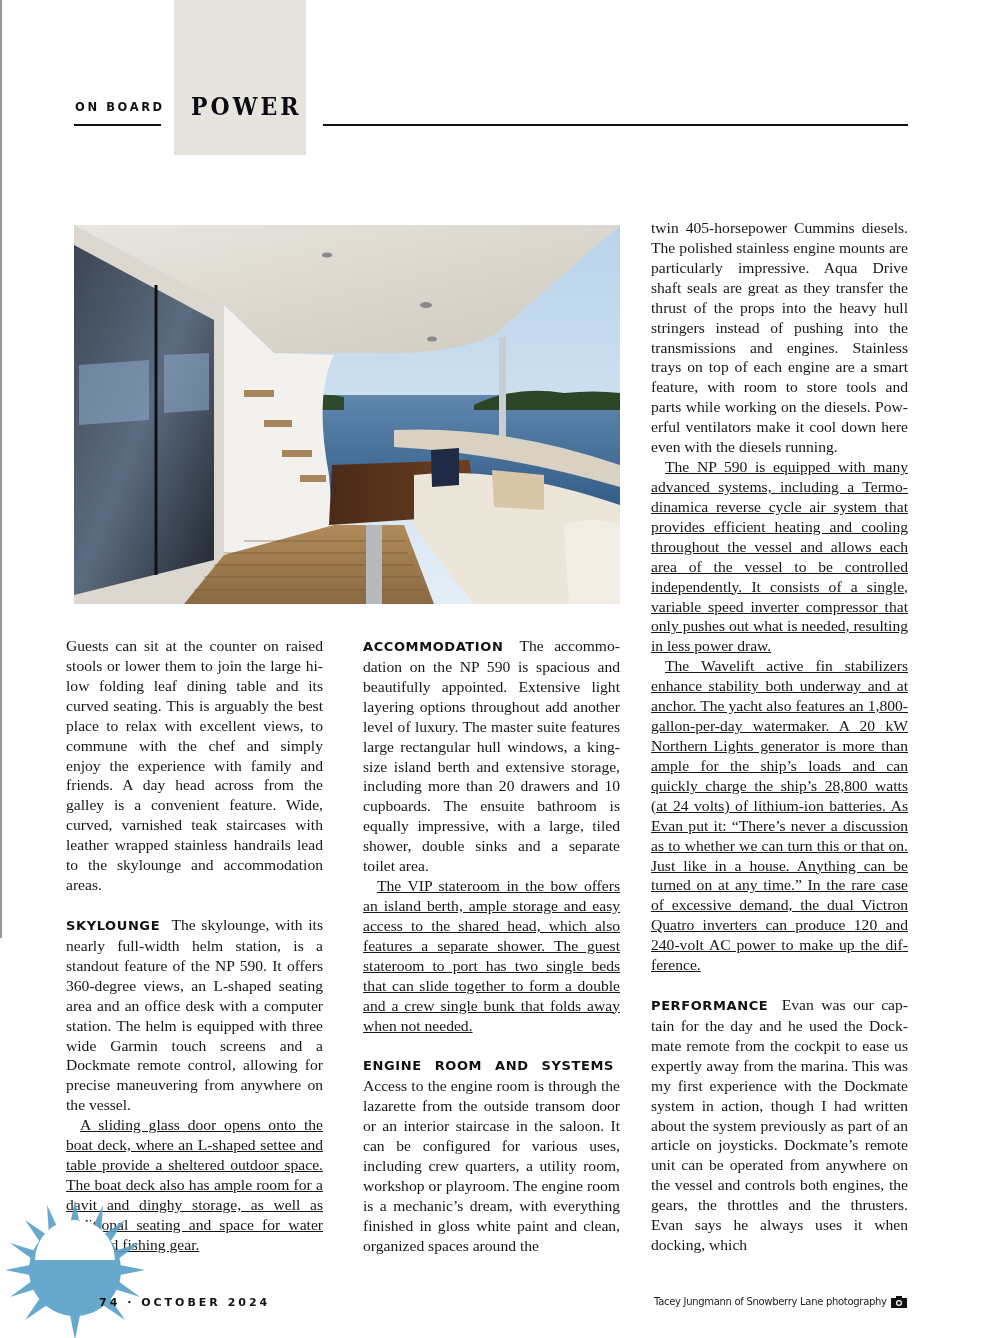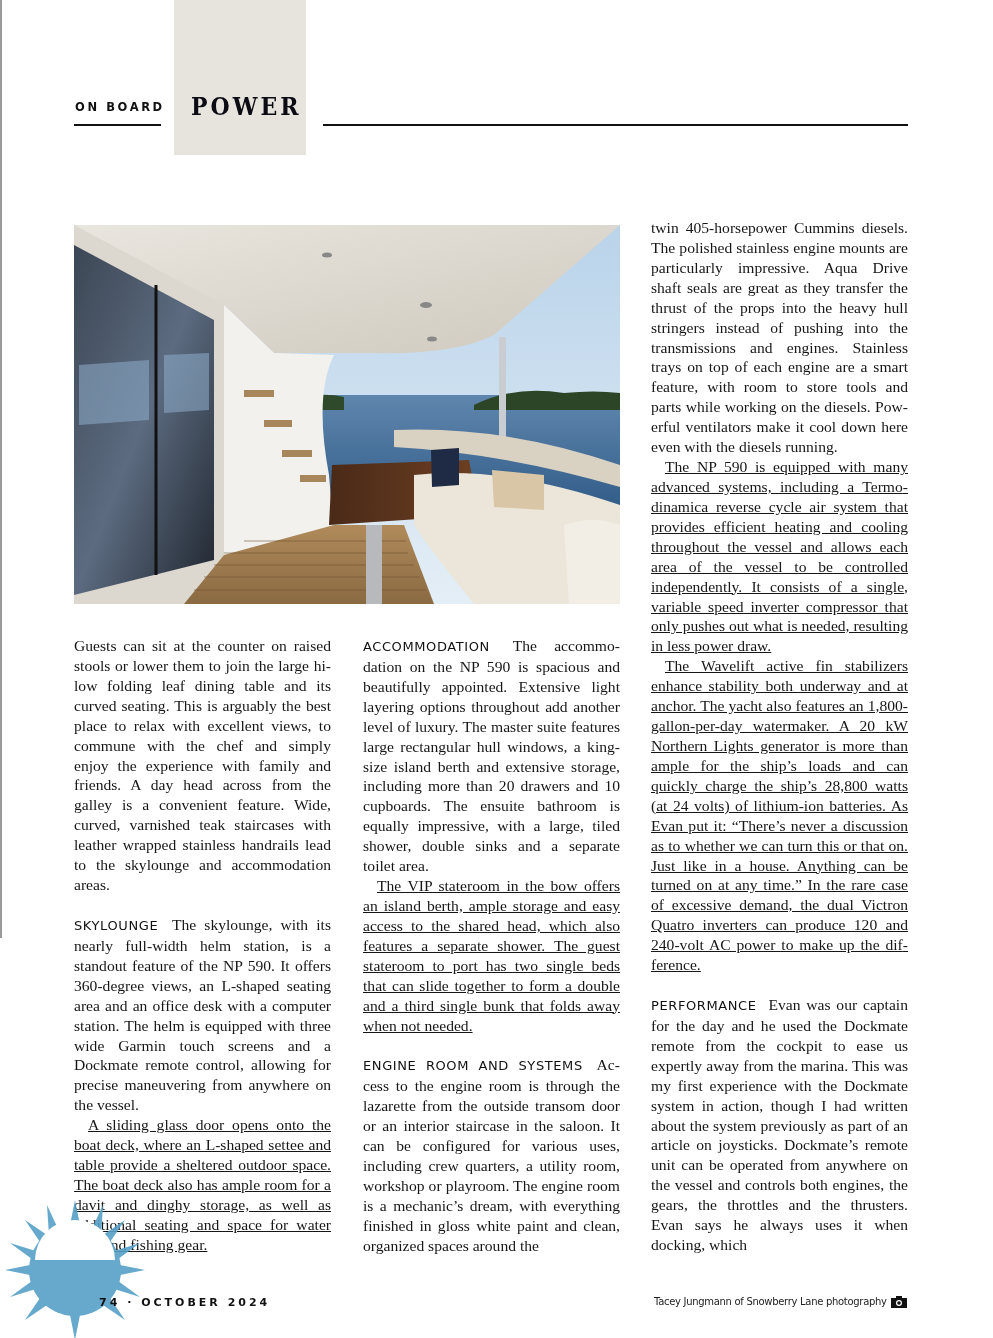--- a/index.html
+++ b/index.html
@@ -15,22 +15,22 @@
 
   
   .photo { position: absolute; left: 72px; top: 225px; width: 546px; height: 379px; overflow: hidden; background: #cfd6dc; }
   .photo svg { display: block; }
 
   
   .col { position: absolute; font-family: "Liberation Serif", serif; font-size: 15.6px; line-height: 19.92px; color: #161616; text-align: justify; hyphens: manual; }
   .col p { margin: 0; text-indent: 0; }
   .col p.indent { text-indent: 14px; text-decoration: underline; }
   .col .gap { height: 20px; }
-  .col .head { font-family: "DejaVu Sans", sans-serif; font-weight: normal; font-size: 13px; letter-spacing: 0.6px; color: #111; margin-right: 6px; }
-  .col1 { left: 72px; top: 636px; width: 257px; }
+  .col .head { font-family: "DejaVu Sans", sans-serif; font-weight: bold; font-size: 13px; letter-spacing: 0.6px; color: #111; margin-right: 6px; }
+  .col1 { left: 64px; top: 636px; width: 257px; }
   .col2 { left: 361px; top: 636px; width: 257px; }
   .col3 { left: 649px; top: 218px; width: 257px; }
 
   
   .folio { position: absolute; left: 73px; top: 1296px; font-family: "DejaVu Sans", sans-serif; font-weight: bold; font-size: 11px; letter-spacing: 3px; color: #111; white-space: nowrap; margin-left: 24px; }
   .credit { position: absolute; left: 652px; top: 1296px; font-family: "DejaVu Sans", sans-serif; font-size: 10px; color: #222; white-space: nowrap; letter-spacing: -0.3px; }
   .camera { position: absolute; left: 889px; top: 1296px; width: 16px; height: 12px; }
 
   
   .watermark { position: absolute; left: 0; top: 1175px; width: 993px; height: 163px; pointer-events: none; }
@@ -124,21 +124,21 @@
 
   <div class="col col1">
     <p>Guests can sit at the counter on raised stools or lower them to join the large hi-low folding leaf dining table and its curved seating. This is arguably the best place to relax with excellent views, to commune with the chef and simply enjoy the experience with family and friends. A day head across from the galley is a convenient feature. Wide, curved, varnished teak staircases with leather wrapped stainless handrails lead to the skylounge and accommo­dation areas.</p>
     <div class="gap"></div>
     <p><span class="head">SKYLOUNGE</span> <span>The skylounge, with its nearly full-width helm station, is a standout feature of the NP 590. It offers 360-degree views, an L-shaped seating area and an office desk with a computer station. The helm is equipped with three wide Garmin touch screens and a Dockmate remote control, allowing for precise maneu­vering from anywhere on the vessel.</span></p>
     <p class="indent">A sliding glass door opens onto the boat deck, where an L-shaped settee and table provide a sheltered outdoor space. The boat deck also has ample room for a davit and dinghy storage, as well as additional seating and space for water toys and fishing gear.</p>
   </div>
 
   <div class="col col2">
     <p><span class="head">ACCOMMODATION</span> <span>The accommo­dation on the NP 590 is spacious and beautifully appointed. Extensive light layering options throughout add an­other level of luxury. The master suite features large rectangular hull windows, a king-size island berth and extensive storage, including more than 20 draw­ers and 10 cupboards. The ensuite bath­room is equally impressive, with a large, tiled shower, double sinks and a sepa­rate toilet area.</span></p>
-    <p class="indent">The VIP stateroom in the bow offers an island berth, ample storage and easy access to the shared head, which also features a separate shower. The guest stateroom to port has two single beds that can slide together to form a double and a third single bunk that folds away when not needed.</p>
+    <p class="indent">The VIP stateroom in the bow offers an island berth, ample storage and easy access to the shared head, which also features a separate shower. The guest stateroom to port has two single beds that can slide together to form a double and a crew single bunk that folds away when not needed.</p>
     <div class="gap"></div>
     <p><span class="head">ENGINE ROOM AND SYSTEMS</span> <span>Ac­cess to the engine room is through the lazarette from the outside transom door or an interior staircase in the sa­loon. It can be configured for various uses, including crew quarters, a utility room, workshop or playroom. The en­gine room is a mechanic’s dream, with everything finished in gloss white paint and clean, organized spaces around the</span></p>
   </div>
 
   <div class="col col3">
     <p>twin 405-horsepower Cummins diesels. The polished stainless engine mounts are particularly impressive. Aqua Drive shaft seals are great as they transfer the thrust of the props into the heavy hull stringers instead of pushing into the transmissions and engines. Stainless trays on top of each engine are a smart feature, with room to store tools and parts while working on the diesels. Pow­erful ventilators make it cool down here even with the diesels running.</p>
     <p class="indent">The NP 590 is equipped with many advanced systems, including a Termo­dinamica reverse cycle air system that provides efficient heating and cool­ing throughout the vessel and allows each area of the vessel to be controlled independently. It consists of a single, variable speed inverter compressor that only pushes out what is needed, result­ing in less power draw.</p>
     <p class="indent">The Wavelift active fin stabilizers enhance stability both underway and at anchor. The yacht also features an 1,800-gallon-per-day watermaker. A 20 kW Northern Lights generator is more than ample for the ship’s loads and can quickly charge the ship’s 28,800 watts (at 24 volts) of lithium-ion batteries. As Evan put it: “There’s never a discussion as to whether we can turn this or that on. Just like in a house. Anything can be turned on at any time.” In the rare case of excessive demand, the dual Victron Quatro inverters can produce 120 and 240-volt AC power to make up the dif­ference.</p>
     <div class="gap"></div>
     <p><span class="head">PERFORMANCE</span> <span>Evan was our cap­tain for the day and he used the Dock­mate remote from the cockpit to ease us expertly away from the marina. This was my first experience with the Dockmate system in action, though I had written about the system previ­ously as part of an article on joysticks. Dockmate’s remote unit can be oper­ated from anywhere on the vessel and controls both engines, the gears, the throttles and the thrusters. Evan says he always uses it when docking, which</span></p>

